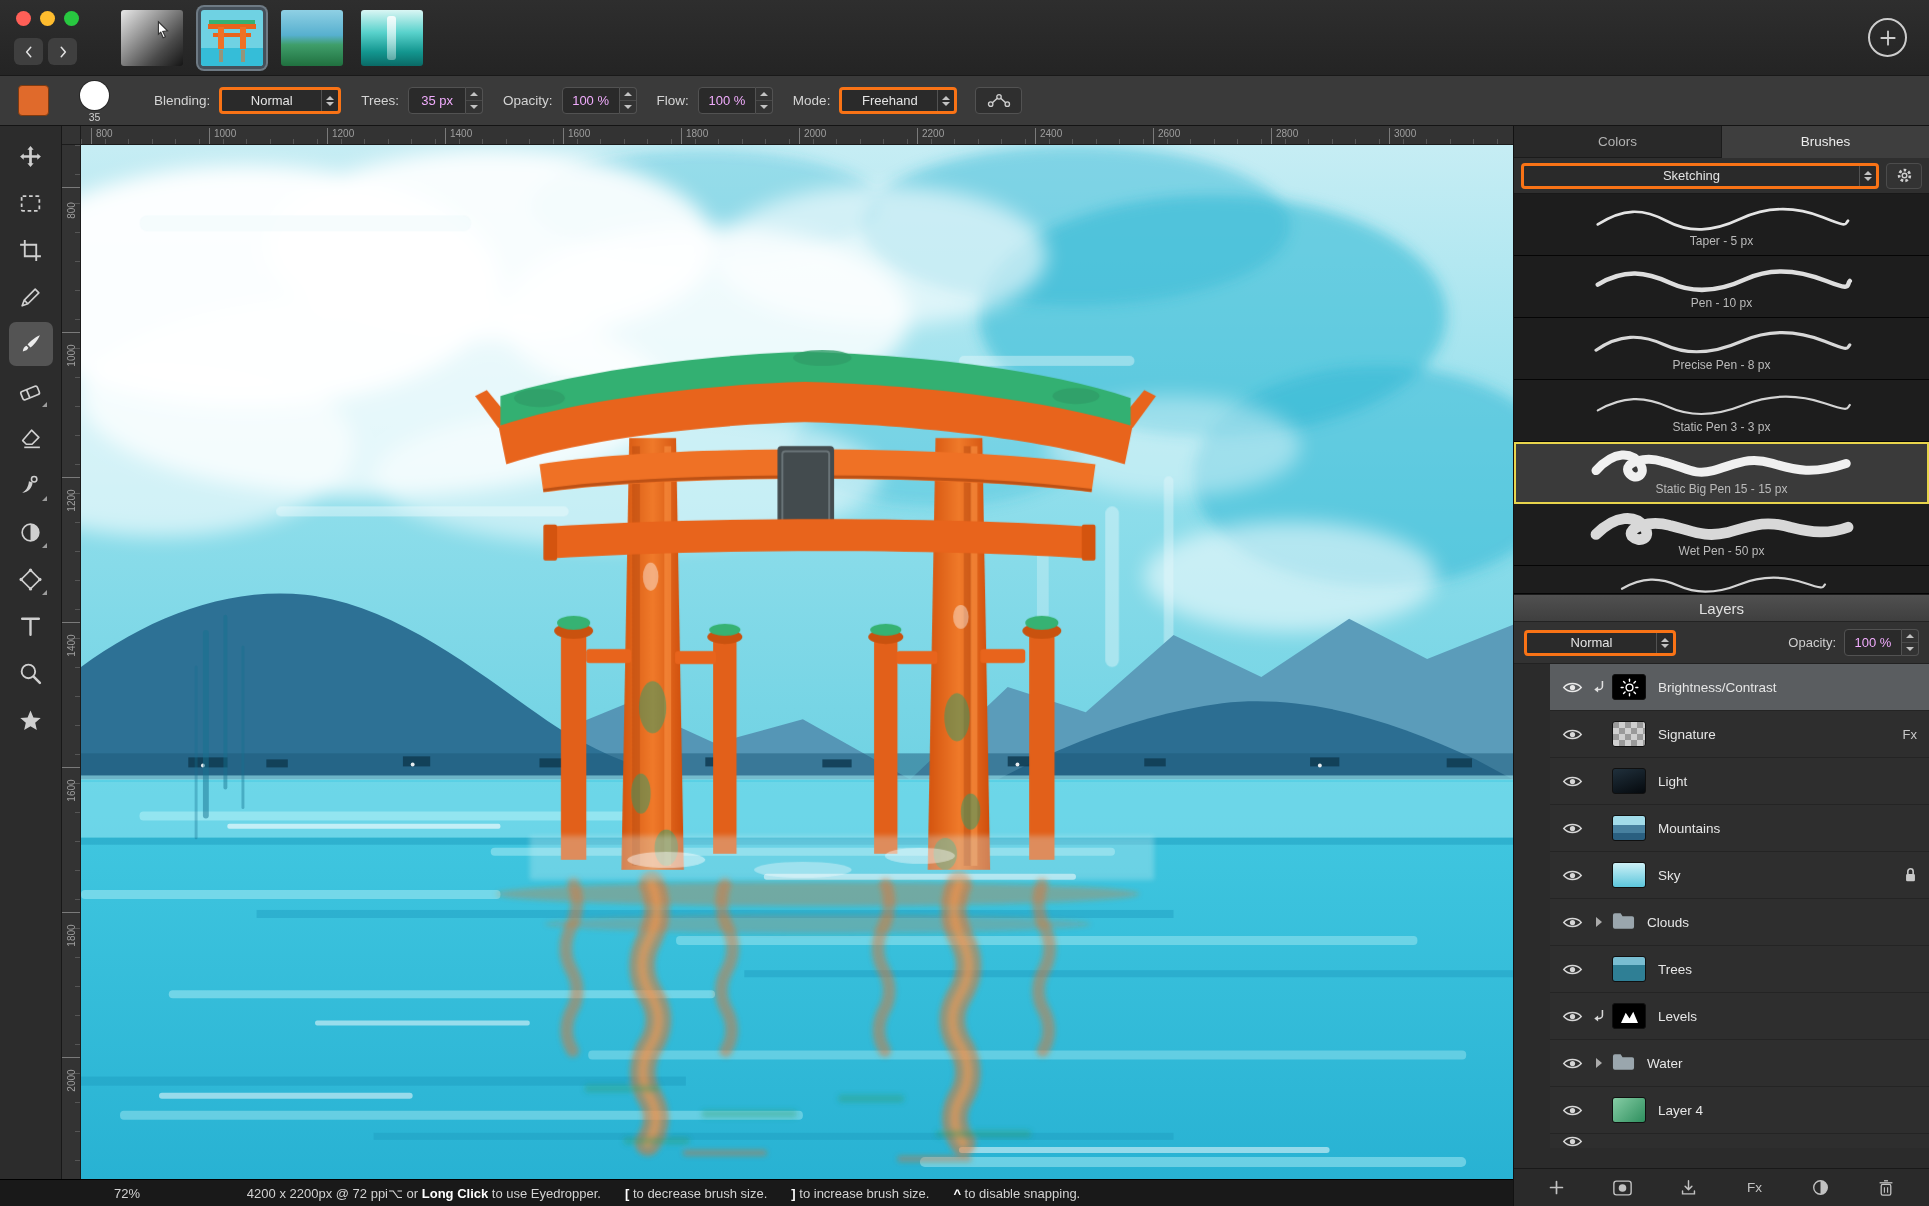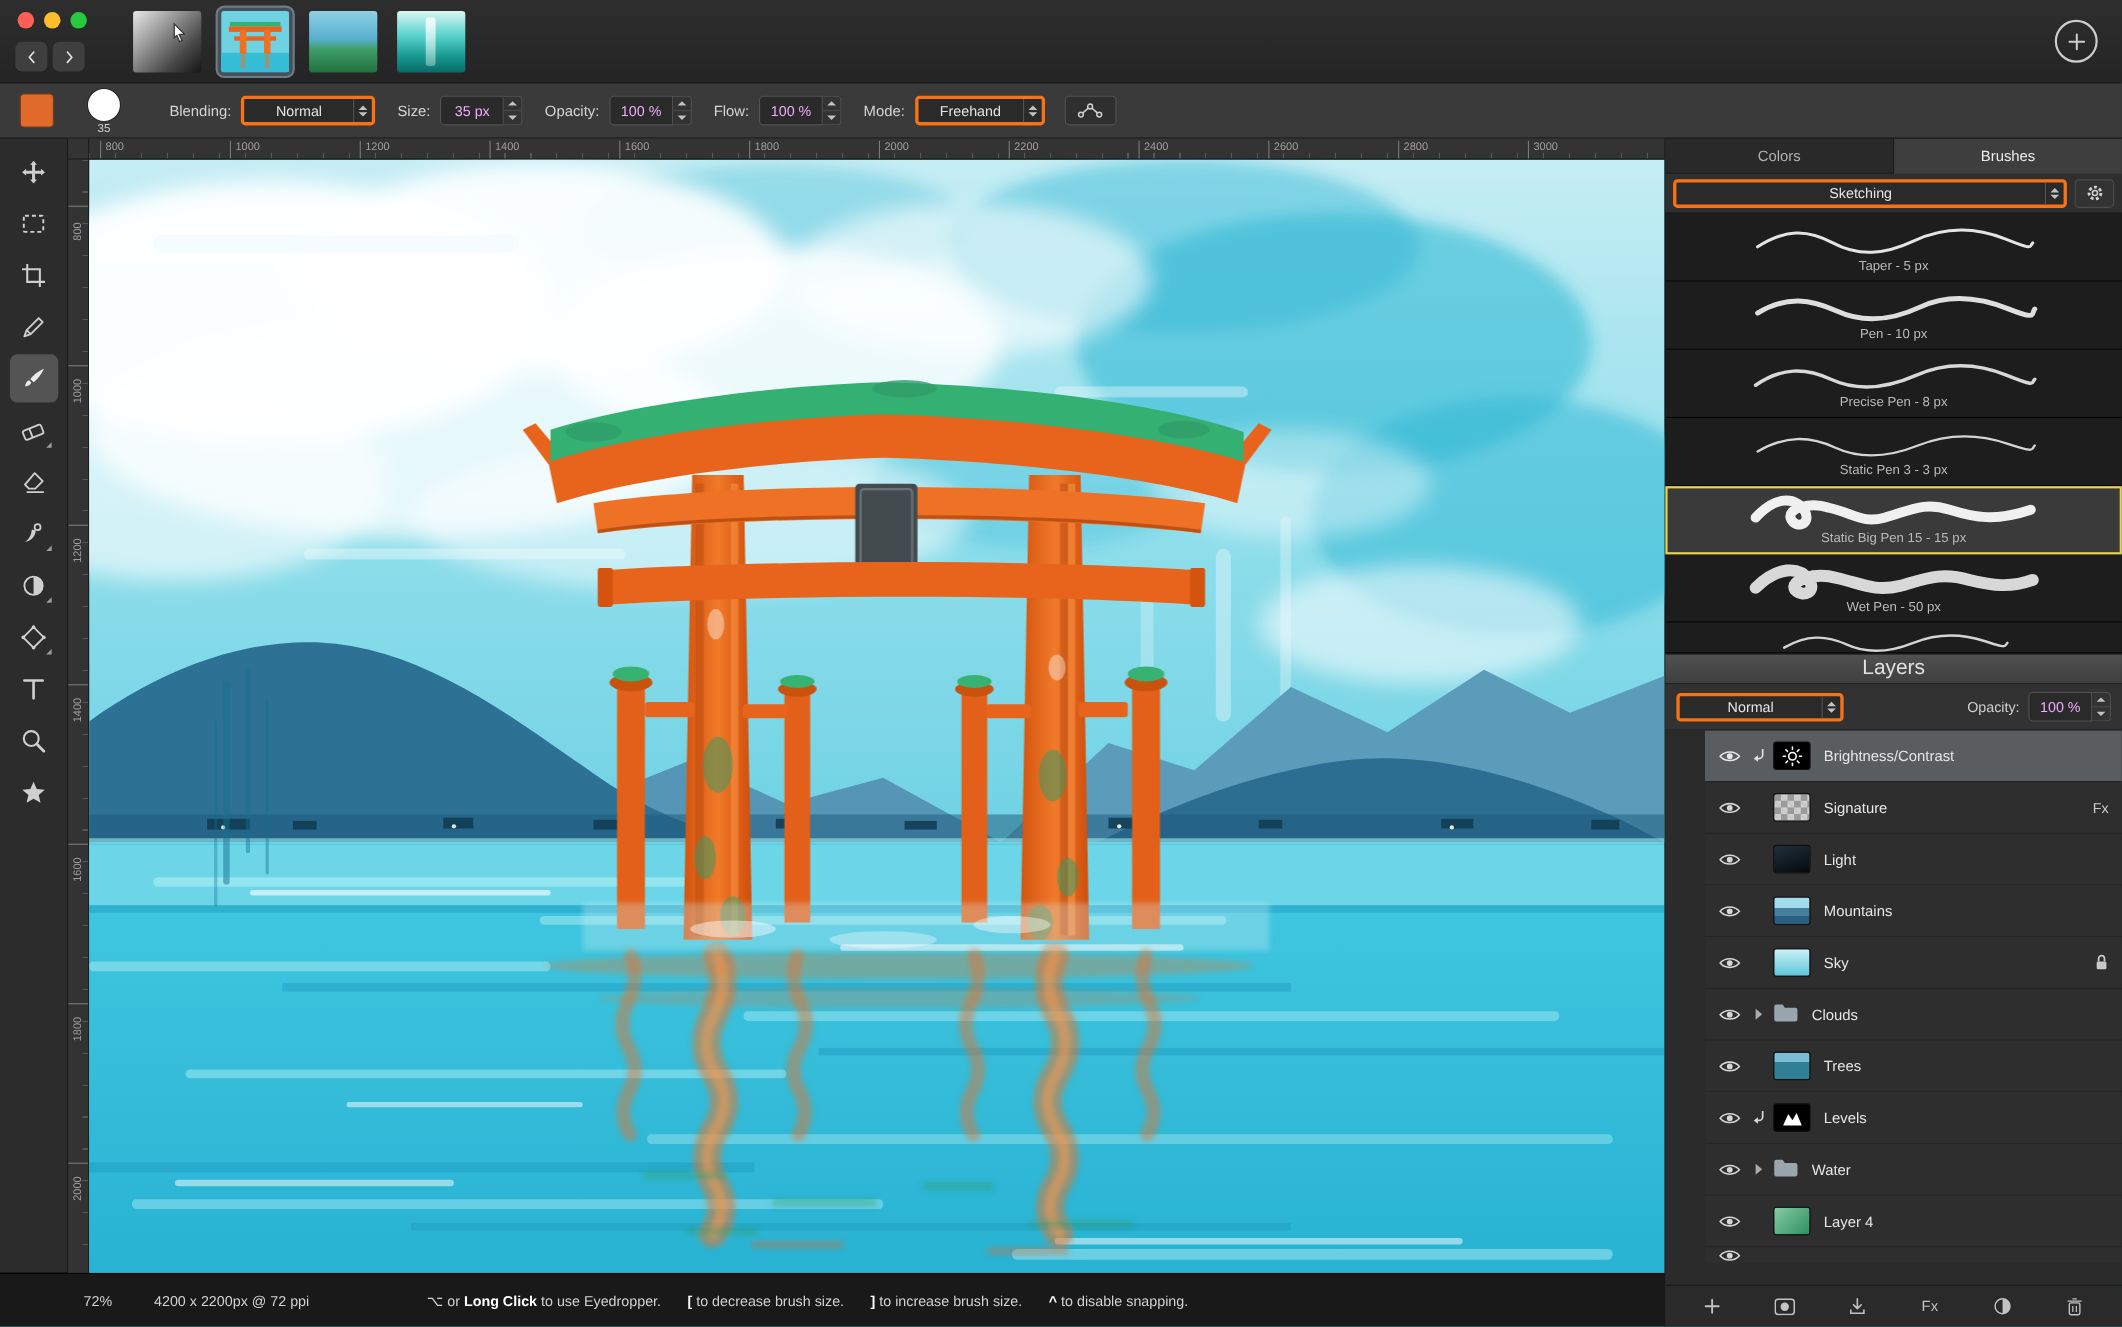--- a/index.html
+++ b/index.html
@@ -97,22 +97,22 @@
     border-right:1px solid #1c1c1c; overflow:hidden; z-index:3;
     background-image:repeating-linear-gradient(to bottom,#565656 0 1px,transparent 1px 29px);
     background-size:6px 100%; background-repeat:no-repeat; background-position:13px 0; }
   .vl { position:absolute; left:-14px; width:46px; text-align:center; font-size:10px;
     color:#9e9e9e; transform:rotate(-90deg); }
   .vtick { position:absolute; left:0; width:19px; height:0; border-top:1px solid #7a7a7a; }
   .painting { position:absolute; left:19px; top:19px; right:0; bottom:0; background:#49c3dd; }
   .painting svg { width:100%; height:100%; display:block; }
 
   
-  .statusbar { height:49px; flex:none; background:#191919; border-top:1px solid #000;
-    display:flex; align-items:center; font-size:13px; color:#d2d2d2; white-space:nowrap; }
+  .statusbar { height:27px; flex:none; background:#191919; border-top:1px solid #000;
+    display:flex; align-items:center; font-size:13px; color:#d2d2d2; white-space:nowrap;text-align:right; }
   .sb-zoom { margin-left:76px; width:64px; }
   .sb-doc { width:248px; }
   .sb-hints { display:flex; gap:24px; }
   .sb-hints b { color:#fff; }
 
   
   .right-panel { width:416px; flex:none; background:#2f2f2f; border-left:1px solid #121212;
     display:flex; flex-direction:column; min-height:0; }
   .rp-tabs { height:32px; flex:none; display:flex; }
   .rp-tab { flex:1; display:flex; align-items:center; justify-content:center;
@@ -129,21 +129,21 @@
   .brush-list { flex:none; background:#161616; }
   .brush { height:62px; background:#1d1d1d; border-bottom:1px solid #050505;
     display:flex; flex-direction:column; align-items:center; justify-content:center; }
   .brush svg { width:330px; height:36px; }
   .brush-label { font-size:12px; color:#bababa; margin-top:-3px; }
   .brush.sel { background:#3a3a3a; outline:2px solid #e8d44c; outline-offset:-2px; }
   .brush.partial { height:28px; justify-content:flex-start; overflow:hidden; padding-top:1px; }
 
   .layers-header { height:28px; flex:none; background:linear-gradient(#505050,#3f3f3f);
     border-top:1px solid #1c1c1c; border-bottom:1px solid #232323;
-    display:flex; align-items:center; justify-content:center; font-size:19px; color:#e0e0e0; }
+    display:flex; align-items:center; justify-content:center; font-size:15px; color:#e0e0e0; }
   .blend-row { height:42px; flex:none; display:flex; align-items:center; gap:8px;
     padding:0 10px; border-bottom:1px solid #222; background:#323232; }
   .blend-row .dd { width:152px; height:26px; }
   .op-label { font-size:13px; color:#cfcfcf; margin-left:auto; }
 
   .layer-list { flex:1; min-height:0; display:flex; flex-direction:column;
     background:#2b2b2b; overflow:hidden;padding-left:36px; }
   .layer { height:47px; flex:none; display:flex; align-items:center; padding:0 12px;
     background:#2e2e2e; border-bottom:1px solid #242424; }
   .layer.sel { background:#5a5d60; }
@@ -243,21 +243,21 @@
     <div class="tb-controls">
       <span class="tlabel">Blending:</span>
       <div class="dd" style="width:122px">
         <span class="val">Normal</span>
         <span class="chevs">
             <span class="tri-u"></span>
             <span class="tri-d"></span>
           </span>
       </div>
 
-      <span class="tlabel">Size:</span>
+      <span class="tlabel">Trees:</span>
       <div class="stepgroup">
         <span class="stepval">35 px</span>
         <span class="stepper">
             <div>
               <span class="tri-u"></span>
             </div>
             <div>
               <span class="tri-d"></span>
             </div>
           </span>

